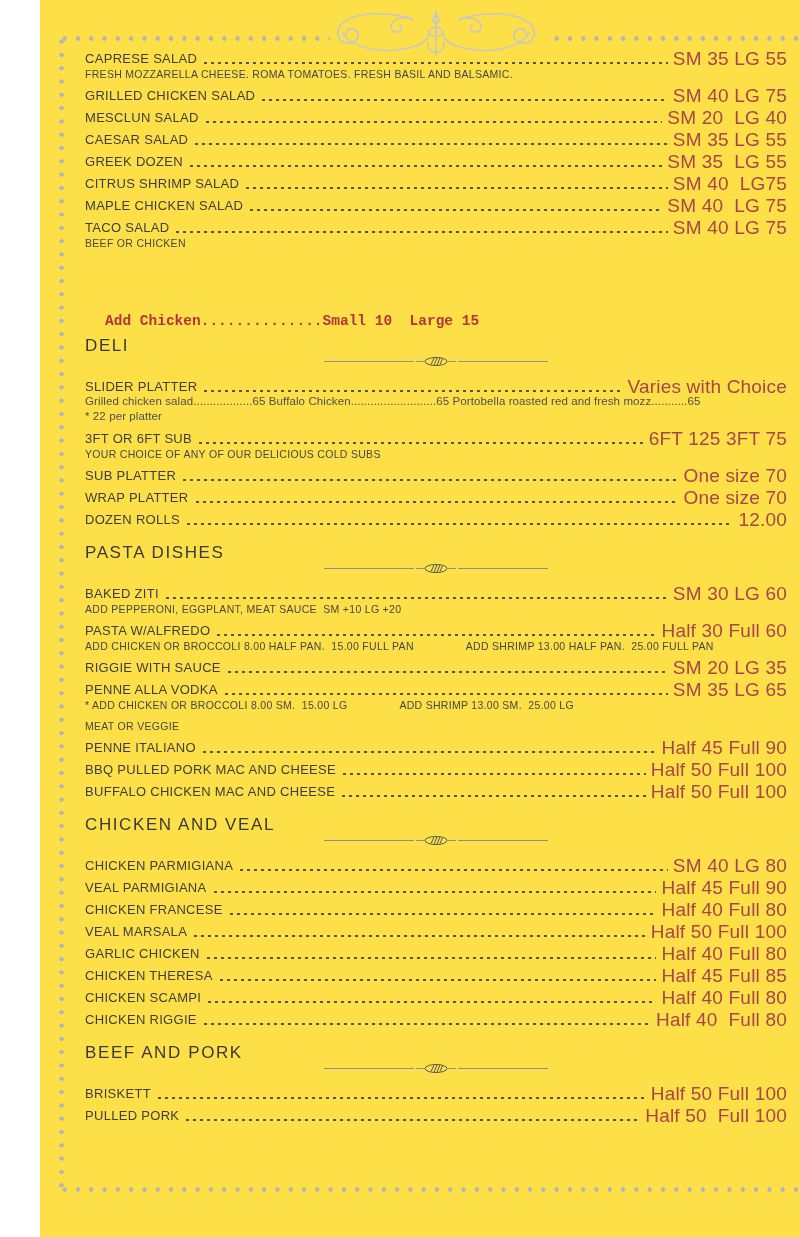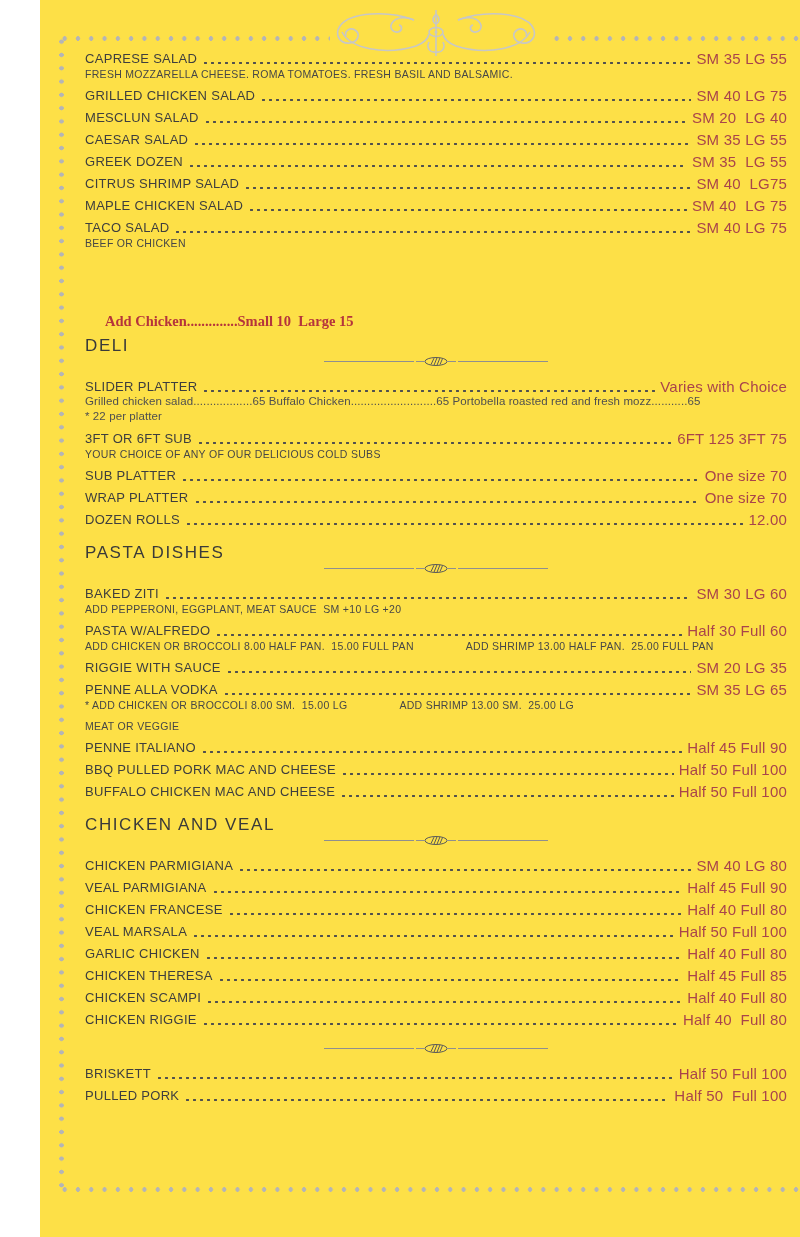--- a/index.html
+++ b/index.html
@@ -36,37 +36,37 @@
   .section-gap{margin-top:16px;}
   .section-title{
     margin:0;text-align:left;
     font-size:17px;font-weight:400;letter-spacing:1.6px;
     color:#3a3a3a;line-height:19px;
   }
   .divider{display:flex;align-items:center;width:224px;margin:1px auto 13px auto;}
   .divider .dline{flex:1;height:1px;background:#8f8f8f;}
   .divider svg{margin:0 2px;}
   .note{
-    font-family:Liberation Serif, serif;font-weight:bold;
+    font-family:Liberation Mono, monospace;font-weight:bold;
     color:#b5343c;font-size:14.5px;line-height:18px;
     margin:62px 0 6px 20px;white-space:pre;
   }
   .menu-item{margin-bottom:8px;}
   .item-row{display:flex;align-items:flex-end;}
   .item-name{
     font-size:13px;line-height:14px;color:#3e3e3e;
     letter-spacing:0.3px;white-space:pre;flex:0 0 auto;
   }
   .leader{
     flex:1 1 auto;min-width:12px;height:4px;margin:0 5px 1px 5px;
     background-image:radial-gradient(circle, #4f4f4f 1.1px, rgba(0,0,0,0) 1.4px);
     background-size:7px 4px;background-repeat:repeat-x;background-position:left bottom;
   }
   .item-price{
-    font-size:15px;line-height:14px;color:#a9444b;
+    font-size:19px;line-height:14px;color:#a9444b;
     letter-spacing:0.2px;white-space:pre;flex:0 0 auto;
   }
   .item-desc{
     font-size:10.5px;line-height:13px;color:#474747;
     letter-spacing:0.3px;margin-top:2px;white-space:pre;
   }
   .desc-parts{display:flex;}
   .desc-parts .part{white-space:pre;}
   .desc-parts .part + .part{margin-left:52px;}
   .item-sub{
@@ -366,20 +366,21 @@
         </div>
         <div class="menu-item">
           <div class="item-row">
             <span class="item-name">CHICKEN RIGGIE</span>
             <span class="leader"></span>
             <span class="item-price">Half 40  Full 80</span>
           </div>
         </div>
       </section>
       <section class="menu-section section-gap">
+        <h2 class="section-title">BEEF AND PORK</h2>
   <div class="divider">
     <span class="dline"></span>
     <svg width="40" height="11" viewBox="0 0 40 11">
       <ellipse cx="20" cy="5.5" rx="11" ry="4" fill="none" stroke="#5a5a5a" stroke-width="1"></ellipse>
       <g stroke="#5a5a5a" stroke-width="1">
         <line x1="15" y1="8.6" x2="18" y2="2.2"></line>
         <line x1="18" y1="9.2" x2="21" y2="1.8"></line>
         <line x1="21" y1="9.2" x2="24" y2="1.8"></line>
         <line x1="24" y1="8.6" x2="26.5" y2="2.6"></line>
       </g>

